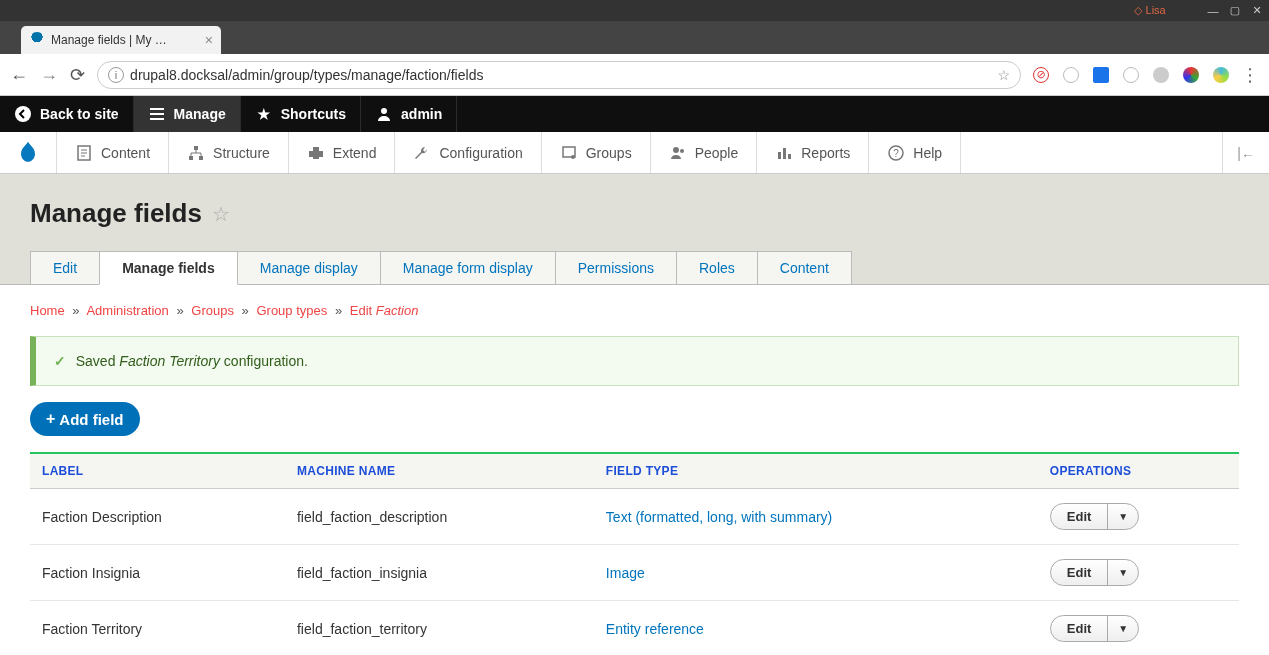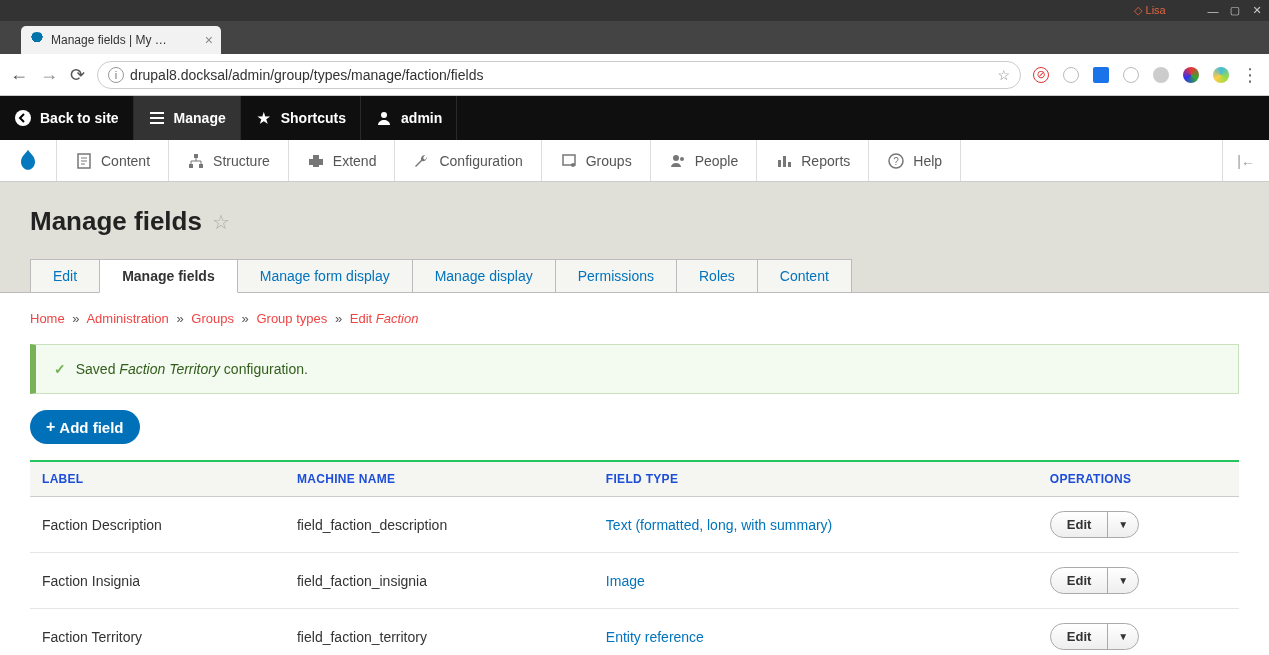--- a/index.html
+++ b/index.html
@@ -23,21 +23,21 @@
 .nav-btn { color: #888; font-size: 18px; }
 .nav-btn.enabled { color: #555; }
 .omnibox { flex: 1; height: 28px; border: 1px solid #ccc; border-radius: 14px; display: flex; align-items: center; padding: 0 10px; font-size: 14px; color: #333; gap: 6px; }
 .omnibox .info-icon { color: #777; font-size: 14px; border: 1px solid #999; border-radius: 50%; width: 16px; height: 16px; display:inline-flex; align-items:center; justify-content:center; font-size:11px; }
 .omnibox .star { margin-left: auto; color: #888; }
 .ext-icons { display: flex; gap: 14px; align-items: center; }
 .ext-icon { width: 16px; height: 16px; border-radius: 50%; }
 .menu-dots { color: #666; font-size: 18px; }
 
 
-.admin-bar { height: 44px; background: #0f0f0f; display: flex; align-items: stretch; }
+.admin-bar { height: 36px; background: #0f0f0f; display: flex; align-items: stretch; }
 .admin-bar .item { display: flex; align-items: center; padding: 0 14px; color: #fff; font-size: 14px; font-weight: bold; gap: 8px; border-right: 1px solid #2a2a2a; }
 .admin-bar .item.back { background: #0f0f0f; }
 .admin-bar .item.manage { background: #333; }
 .admin-bar .icon { width: 18px; height: 18px; display:inline-flex; align-items:center; justify-content:center; }
 
 
 .admin-menu { height: 42px; background: #fff; border-bottom: 1px solid #ccc; box-shadow: 0 3px 3px rgba(0,0,0,0.08); display: flex; align-items: stretch; }
 .admin-menu .mitem { display: flex; align-items: center; padding: 0 18px; gap: 8px; color: #555; font-size: 14px; border-right: 1px solid #ddd; }
 .admin-menu .mitem:first-child { border-right: 1px solid #ddd; padding: 0 14px; }
 .drupal-logo { width: 28px; height: 28px; }
@@ -227,22 +227,22 @@
 </div>
 
 <div class="region-gray">
   <div class="page-title-row">
     <h1 class="page-title">Manage fields</h1>
     <span class="star-outline">☆</span>
   </div>
   <div class="primary-tabs">
     <div class="tab"><span>Edit</span></div>
     <div class="tab active"><span>Manage fields</span></div>
+    <div class="tab"><span>Manage display</span></div>
     <div class="tab"><span>Manage form display</span></div>
-    <div class="tab"><span>Manage display</span></div>
     <div class="tab"><span>Permissions</span></div>
     <div class="tab"><span>Roles</span></div>
     <div class="tab"><span>Content</span></div>
   </div>
 </div>
 <div class="tabline"></div>
 
 <div class="region-white">
 
   <div class="breadcrumb">

